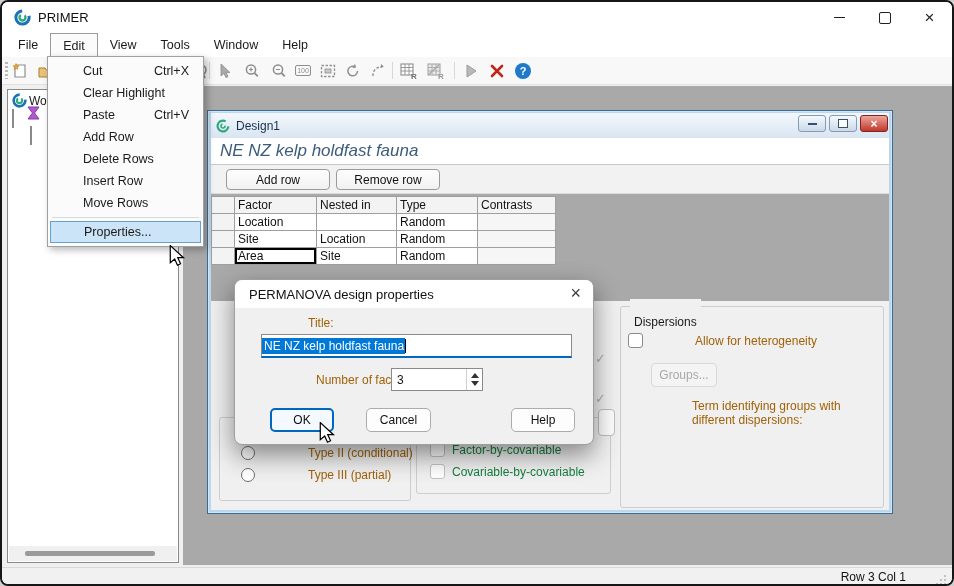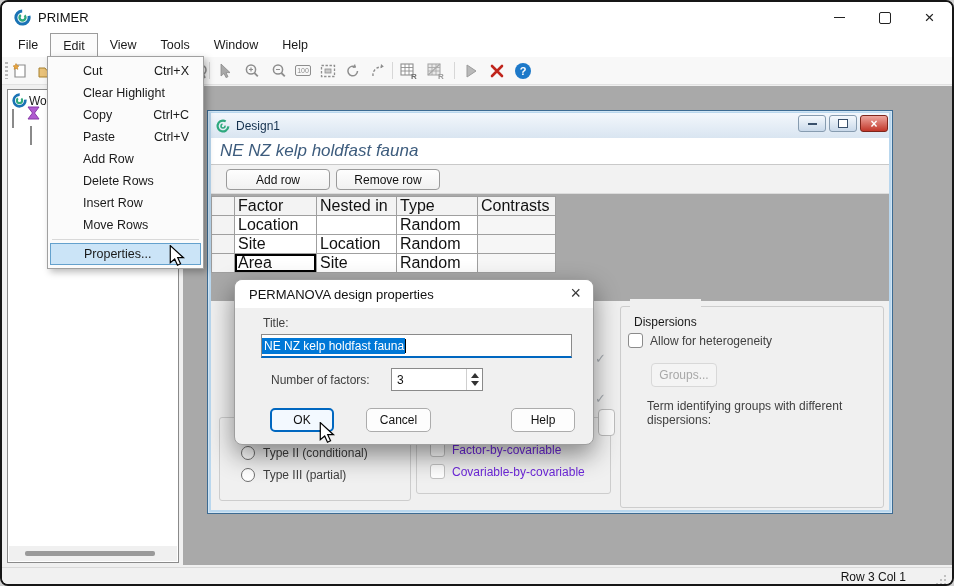--- a/index.html
+++ b/index.html
@@ -48,33 +48,33 @@
   .d-min{width:9px;height:2px;background:#39506b;}
   .d-restore{width:8px;height:7px;border:1.5px solid #39506b;background:#fff;}
   .design-body{position:absolute;left:3px;top:27px;right:3px;bottom:3px;background:#f0f0f0;overflow:hidden;}
   .subtitle-strip{position:absolute;left:0;top:0;right:0;height:26px;background:#fff;border-bottom:1px solid #c9c9c9;}
   .subtitle{font-style:italic;font-size:17px;color:#3d5c7d;margin:3px 0 0 9px;}
   .btnstrip{position:absolute;left:0;top:27px;right:0;height:28px;background:#f2f2f2;border-bottom:1px solid #dcdcdc;}
   .wbtn{position:absolute;top:4px;height:21px;background:linear-gradient(#fefefe,#f1f1f1);border:1px solid #9a9a9a;
         border-radius:4px;font-size:12px;color:#111;display:flex;align-items:center;justify-content:center;box-sizing:border-box;}
   .gridarea{position:absolute;left:0;top:56px;right:0;height:107px;background:#a9a9a9;}
   .dtable{border-collapse:collapse;position:absolute;left:0;top:2px;}
-  .dtable td{border:1px solid #9f9f9f;font-size:16px;height:16px;padding:0 3px;background:#fff;color:#111;}
+  .dtable td{border:1px solid #9f9f9f;font-size:12px;height:16px;padding:0 3px;background:#fff;color:#111;}
   .dtable td.hdr{background:#f3f3f3;}
   .dtable td.rowhdr{background:#f3f3f3;width:16px;}
   .dtable td.ctr{background:#f6f6f6;}
   .dtable td.selcell{box-shadow:inset 0 0 0 2px #000;}
   .panel{position:absolute;left:0;top:163px;right:0;bottom:0;background:#f0f0f0;}
   .groupbox{position:absolute;border:1px solid #cdcdcd;border-radius:3px;}
   .legend{position:absolute;left:9px;top:-8px;background:#f0f0f0;padding:16px 4px;font-size:12px;color:#1a1a1a;}
   .radio{width:14px;height:14px;border:1px solid #6e6e6e;border-radius:50%;background:#fff;box-sizing:border-box;}
   .cbx{width:15px;height:15px;border:1px solid #8b8b8b;border-radius:3px;background:#fff;box-sizing:border-box;}
   .cbx.dis{border-color:#c2c2c2;}
-  .lbl12{font-size:12px;color:#404040;}
-  .dis-lbl{font-size:12px;color:#6d28d9;}
+  .lbl12{font-size:12px;color:#a16207;margin-left:45px;}
+  .dis-lbl{font-size:12px;color:#15803d;}
   .dis-btn{position:absolute;width:66px;height:24px;background:#f4f4f4;border:1px solid #d8d8d8;border-radius:4px;
            font-size:12px;color:#a8a8a8;display:flex;align-items:center;justify-content:center;box-sizing:border-box;}
   .frag-check{position:absolute;font-size:13px;color:#a9aeb4;}
   
   .dialog{left:232px;top:277px;width:360px;height:166px;background:#f0f0f0;border:1px solid #9e9e9e;border-radius:8px;
           box-shadow:0 10px 26px rgba(0,0,0,.45);box-sizing:border-box;}
   .dlg-tb{position:absolute;left:0;top:0;right:0;height:28px;background:#fff;border-radius:8px 8px 0 0;display:flex;align-items:center;text-align:right;}
   .dlg-title{font-size:13px;color:#111;margin-left:14px;}
   .dlg-close{position:absolute;right:12px;top:4px;font-size:18px;color:#3a3a3a;line-height:1;}
   .dlg-input{position:absolute;left:26px;top:54px;width:309px;height:21px;background:#fff;border:1px solid #8a8a8a;
@@ -375,24 +375,20 @@
   <div class="abs dropdown">
     <div class="dd-item">
       <span>Cut</span>
         <span>Ctrl+X</span>
     </div>
     <div class="dd-item">
       <span>Clear Highlight</span>
         <span></span>
     </div>
     <div class="dd-item">
-      <span>Copy</span>
-        <span>Ctrl+C</span>
-    </div>
-    <div class="dd-item">
       <span>Paste</span>
         <span>Ctrl+V</span>
     </div>
     <div class="dd-item">
       <span>Add Row</span>
         <span></span>
     </div>
     <div class="dd-item">
       <span>Delete Rows</span>
         <span></span>

